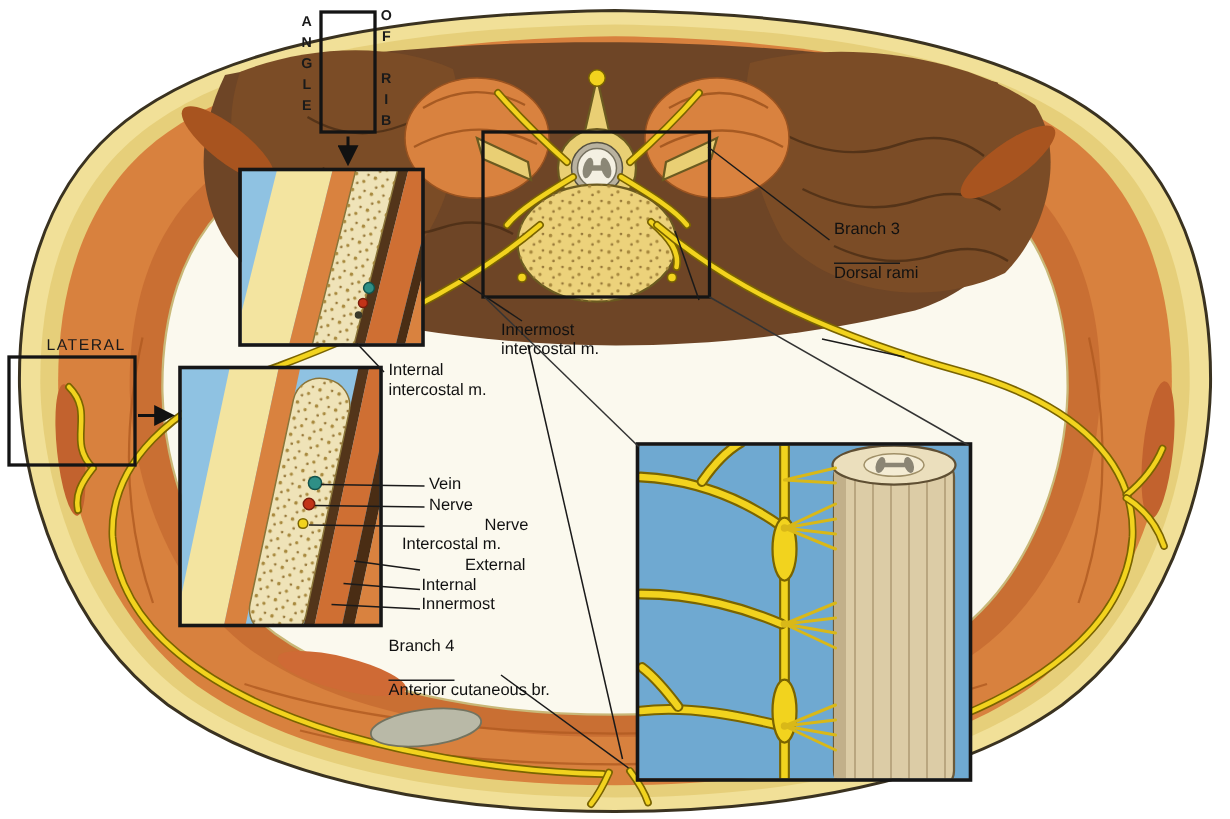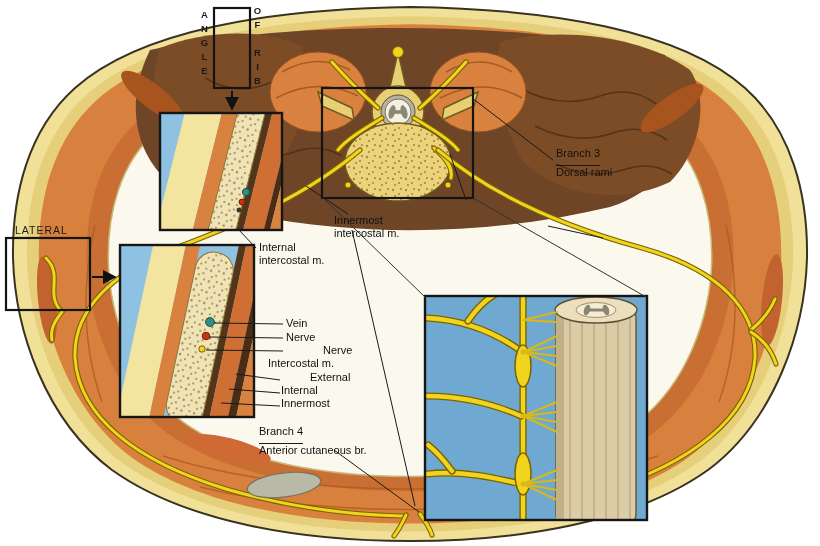--- a/index.html
+++ b/index.html
@@ -6,21 +6,21 @@
   .figure {
     position:relative; width:820px; height:546px; overflow:hidden;
     background:#ffffff;
     font-family:"Liberation Sans", sans-serif;
   }
   .figure svg { position:absolute; left:0; top:0; }
   .lbl {
     position:absolute; font:11px/13px "Liberation Sans", sans-serif;
     color:#111; white-space:nowrap;
   }
-  .lbl .u { display:inline-block; border-bottom:1px solid #1a1a1a; padding-bottom:5px; }
+  .lbl .u { display:inline-block; border-bottom:1px solid #1a1a1a; padding-bottom:15px; }
   .vlabel {
     position:absolute; writing-mode:vertical-rl; text-orientation:upright;
     font:600 9.5px "Liberation Sans", sans-serif; letter-spacing:3px; color:#1a1a1a;
   }
   .caps { font:10.5px "Liberation Sans", sans-serif; letter-spacing:1px; color:#1a1a1a; }
   .no  { fill:none; stroke:#7a6400; stroke-width:5.2; stroke-linecap:round; }
   .ny  { fill:none; stroke:#f2d31e; stroke-width:3;   stroke-linecap:round; }
   .no2 { fill:none; stroke:#7a6400; stroke-width:7.2; stroke-linecap:round; }
   .ny2 { fill:none; stroke:#f2d31e; stroke-width:4.4; stroke-linecap:round; }
   .nt  { fill:none; stroke:#d9b818; stroke-width:2;   stroke-linecap:round; }
@@ -279,21 +279,21 @@
     <line x1="280" y1="380" x2="236" y2="374" class="leader"></line>
     <line x1="280" y1="393" x2="229" y2="389" class="leader"></line>
     <line x1="280" y1="406" x2="221" y2="403" class="leader"></line>
     <line x1="334" y1="450" x2="419" y2="512" class="leader"></line>
   </g>
 </svg>
 
 <div class="vlabel" style="left:199px; top:9px;">ANGLE</div>
 <div class="vlabel" style="left:252px; top:5px;">OF RIB</div>
 
-<div class="lbl caps" style="left:15px; top:224px;">LATERAL</div>
+<div class="lbl caps" style="left:31px; top:224px;">LATERAL</div>
 
 <div class="lbl" style="left:259px; top:241px;">
   <div>Internal</div>
   <div>intercostal m.</div>
 </div>
 
 <div class="lbl" style="left:334px; top:214px;">
   <div>Innermost</div>
   <div>intercostal m.</div>
 </div>

